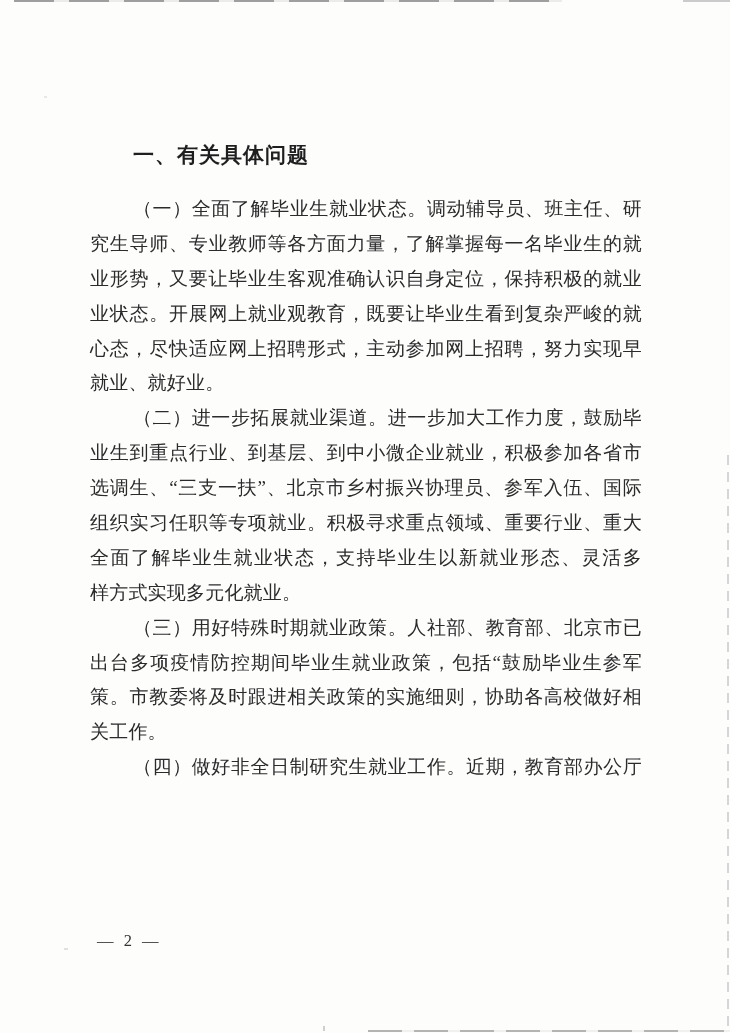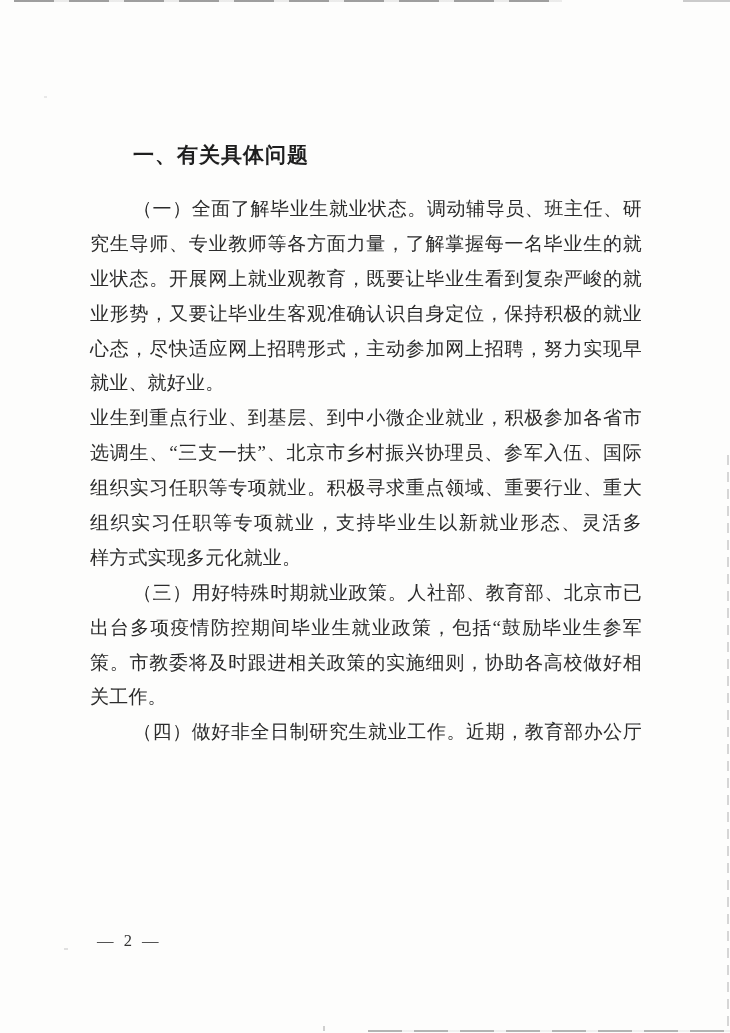--- a/index.html
+++ b/index.html
@@ -104,28 +104,29 @@
   <div class="artifact edge-bottom-tick"></div>
   <div class="artifact edge-right"></div>
   <div class="artifact speck-1"></div>
   <div class="artifact speck-2"></div>
 
   <h1 class="doc-heading">一、有关具体问题</h1>
 
   <div class="doc-body" id="doc-body">
       <div class="doc-line first-line jl">（一）全面了解毕业生就业状态。调动辅导员、班主任、研</div>
       <div class="doc-line jl">究生导师、专业教师等各方面力量，了解掌握每一名毕业生的就</div>
+      <div class="doc-line jl">业形势，又要让毕业生客观准确认识自身定位，保持积极的就业</div>
       <div class="doc-line jl">业状态。开展网上就业观教育，既要让毕业生看到复杂严峻的就</div>
-      <div class="doc-line jl">业形势，又要让毕业生客观准确认识自身定位，保持积极的就业</div>
       <div class="doc-line jl">心态，尽快适应网上招聘形式，主动参加网上招聘，努力实现早</div>
       <div class="doc-line">就业、就好业。</div>
+      <div class="doc-line first-line jl">（二）进一步拓展就业渠道。进一步加大工作力度，鼓励毕</div>
       <div class="doc-line jl">业生到重点行业、到基层、到中小微企业就业，积极参加各省市</div>
       <div class="doc-line jl">选调生、“三支一扶”、北京市乡村振兴协理员、参军入伍、国际</div>
       <div class="doc-line jl">组织实习任职等专项就业。积极寻求重点领域、重要行业、重大</div>
-      <div class="doc-line jl">组织实习任职等专项就业，支持毕业生以新就业形态、灵活多</div>
+      <div class="doc-line jl">全面了解毕业生就业状态，支持毕业生以新就业形态、灵活多</div>
       <div class="doc-line">样方式实现多元化就业。</div>
       <div class="doc-line first-line jl">（三）用好特殊时期就业政策。人社部、教育部、北京市已</div>
       <div class="doc-line jl">出台多项疫情防控期间毕业生就业政策，包括“鼓励毕业生参军</div>
       <div class="doc-line jl">策。市教委将及时跟进相关政策的实施细则，协助各高校做好相</div>
       <div class="doc-line">关工作。</div>
       <div class="doc-line first-line jl">（四）做好非全日制研究生就业工作。近期，教育部办公厅</div>
     </div>
 
   <div class="page-number">— 2 —</div>
 </div>

